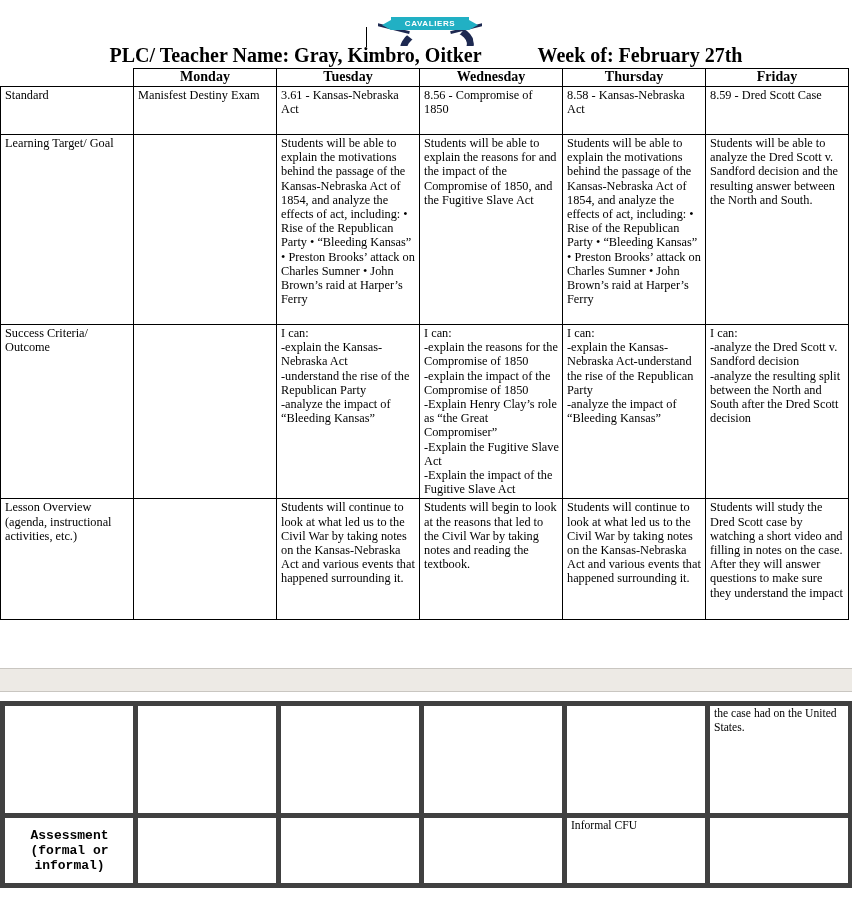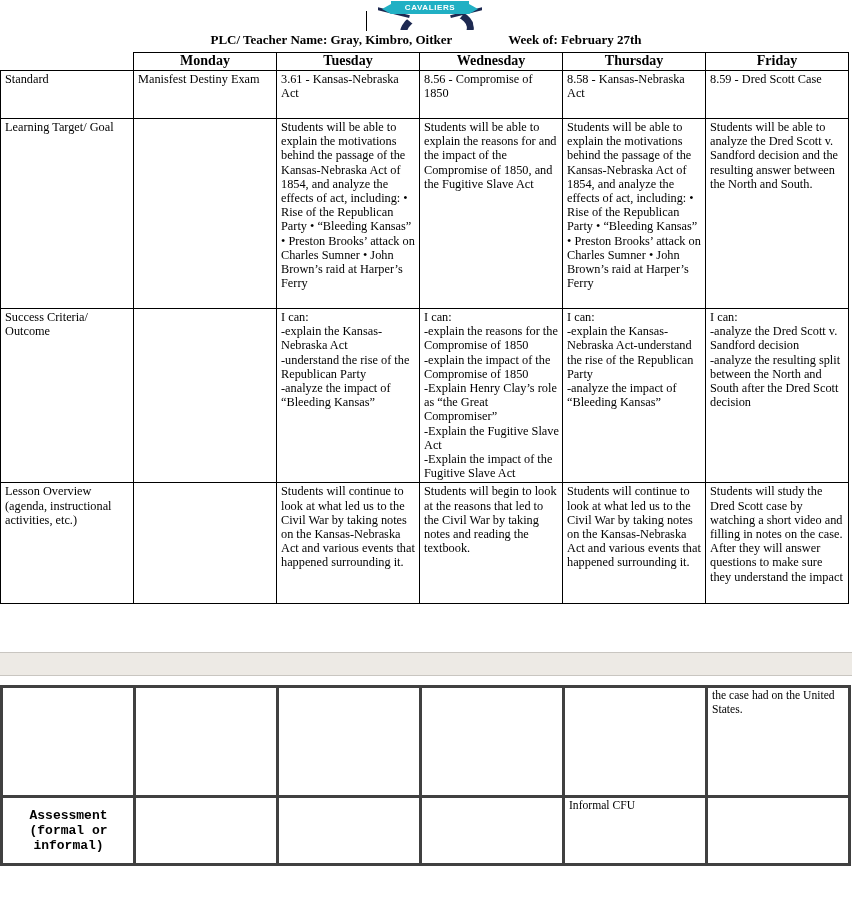--- a/index.html
+++ b/index.html
@@ -13,20 +13,21 @@
     font-family: "Liberation Serif", "DejaVu Serif", serif;
     color: #000000;
     overflow: hidden;
     position: relative;
   }
 
   
   #page-one {
     position: relative;
     width: 852px;
+    margin-top: 16px;
   }
 
   .logo-wrap {
     position: relative;
     height: 30px;
     display: flex;
     justify-content: center;
     align-items: flex-start;
   }
   .logo {
@@ -91,21 +92,21 @@
     left: 366px;
     top: 11px;
     width: 1px;
     height: 20px;
     background: #000;
   }
 
   .doc-heading {
     text-align: center;
     font-weight: bold;
-    font-size: 13px;
+    font-size: 20px;
     line-height: 17px;
     padding-top: 1px;
   }
   .heading-line-1 .gap { display: inline-block; width: 56px; }
 
   table.plc {
     border-collapse: collapse;
     width: 849px;
     table-layout: fixed;
     margin-top: 4px;
@@ -161,21 +162,21 @@
     border-bottom: 1px solid #c9c6c1;
   }
 
   
   table.plc2 {
     border-collapse: collapse;
     width: 849px;
     table-layout: fixed;
   }
   table.plc2 td {
-    border: 3px solid #404040;
+    border: 5px solid #404040;
     vertical-align: top;
     padding: 1px 3px 2px 4px;
     font-size: 11.6px;
     line-height: 13.4px;
   }
   table.plc2 td.rowlabel2 {
     text-align: center;
     vertical-align: middle;
     font-weight: bold;
     font-size: 13px;

